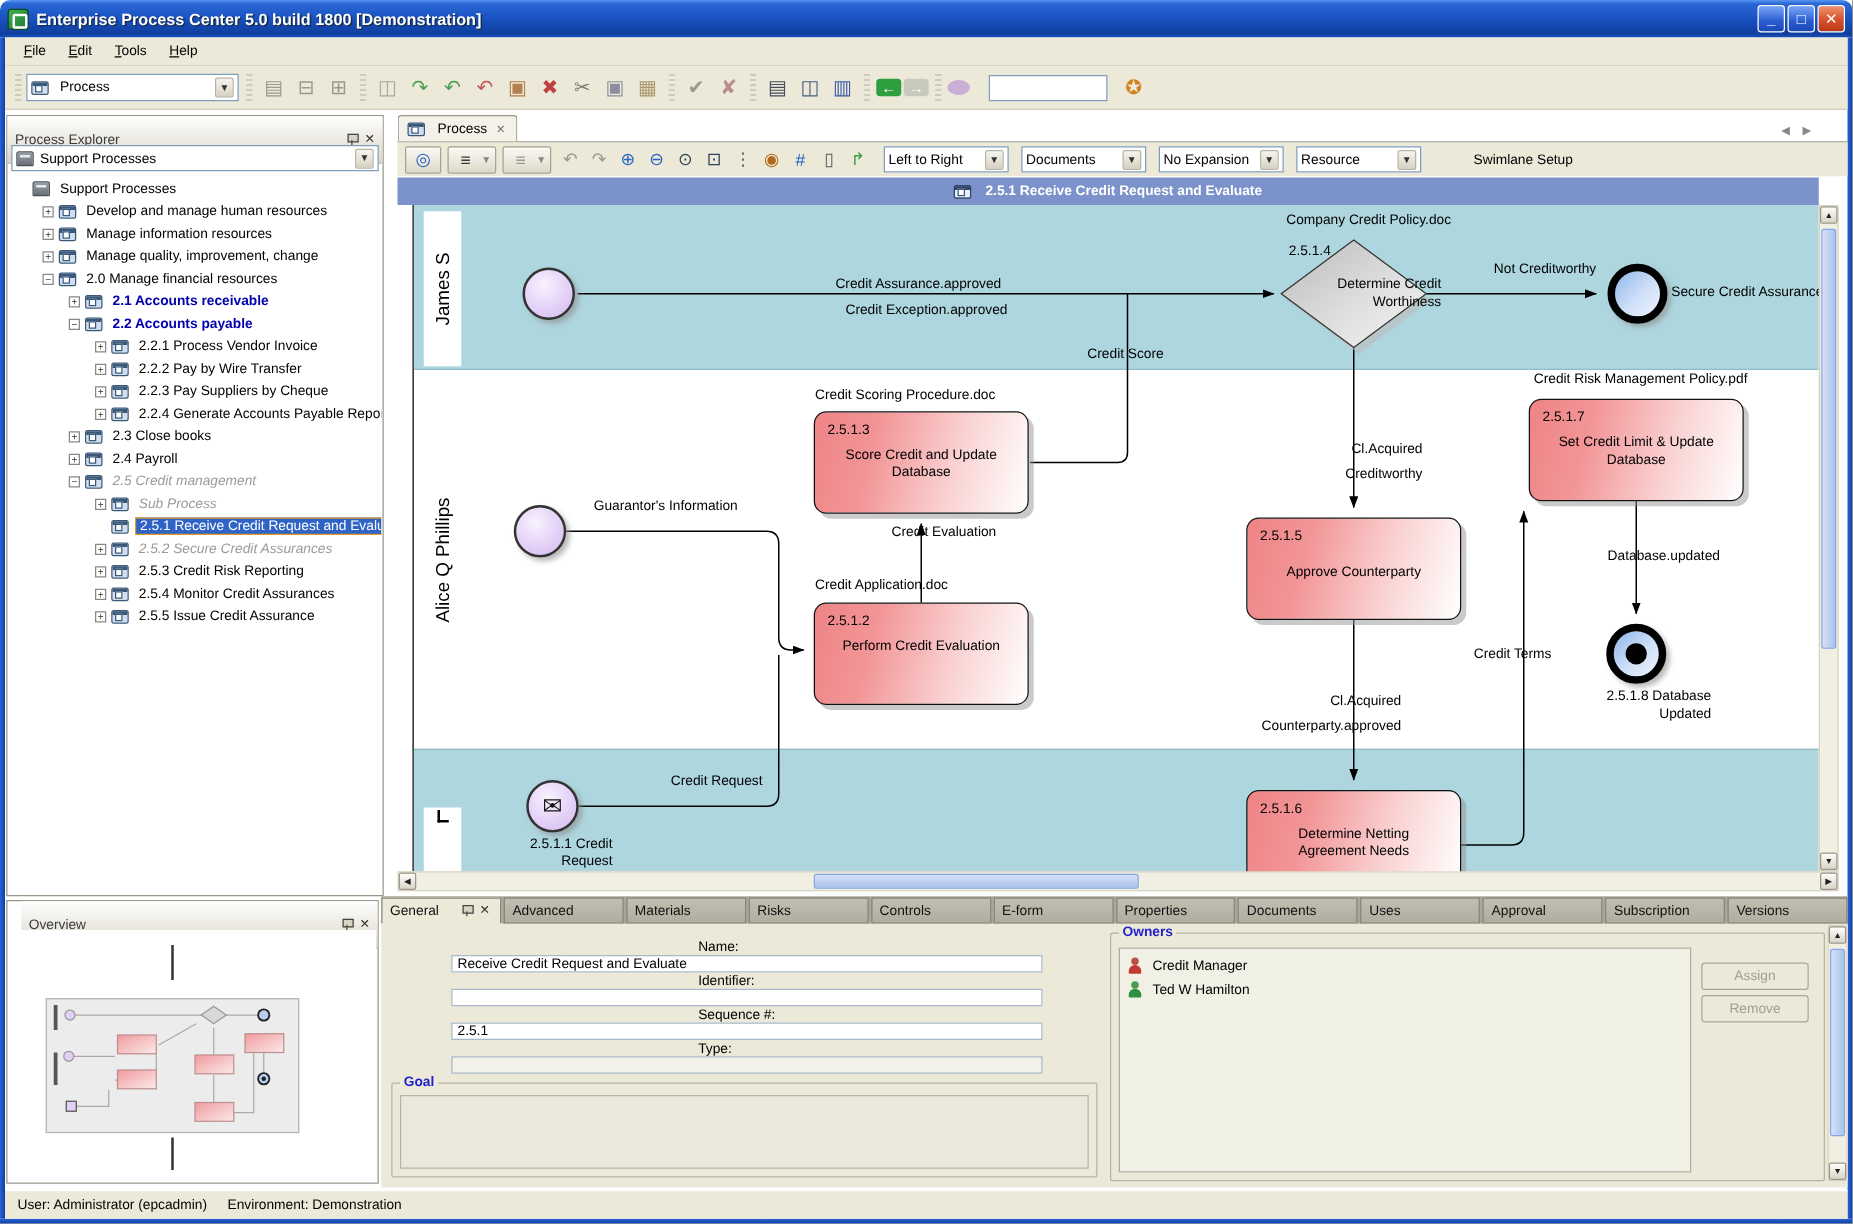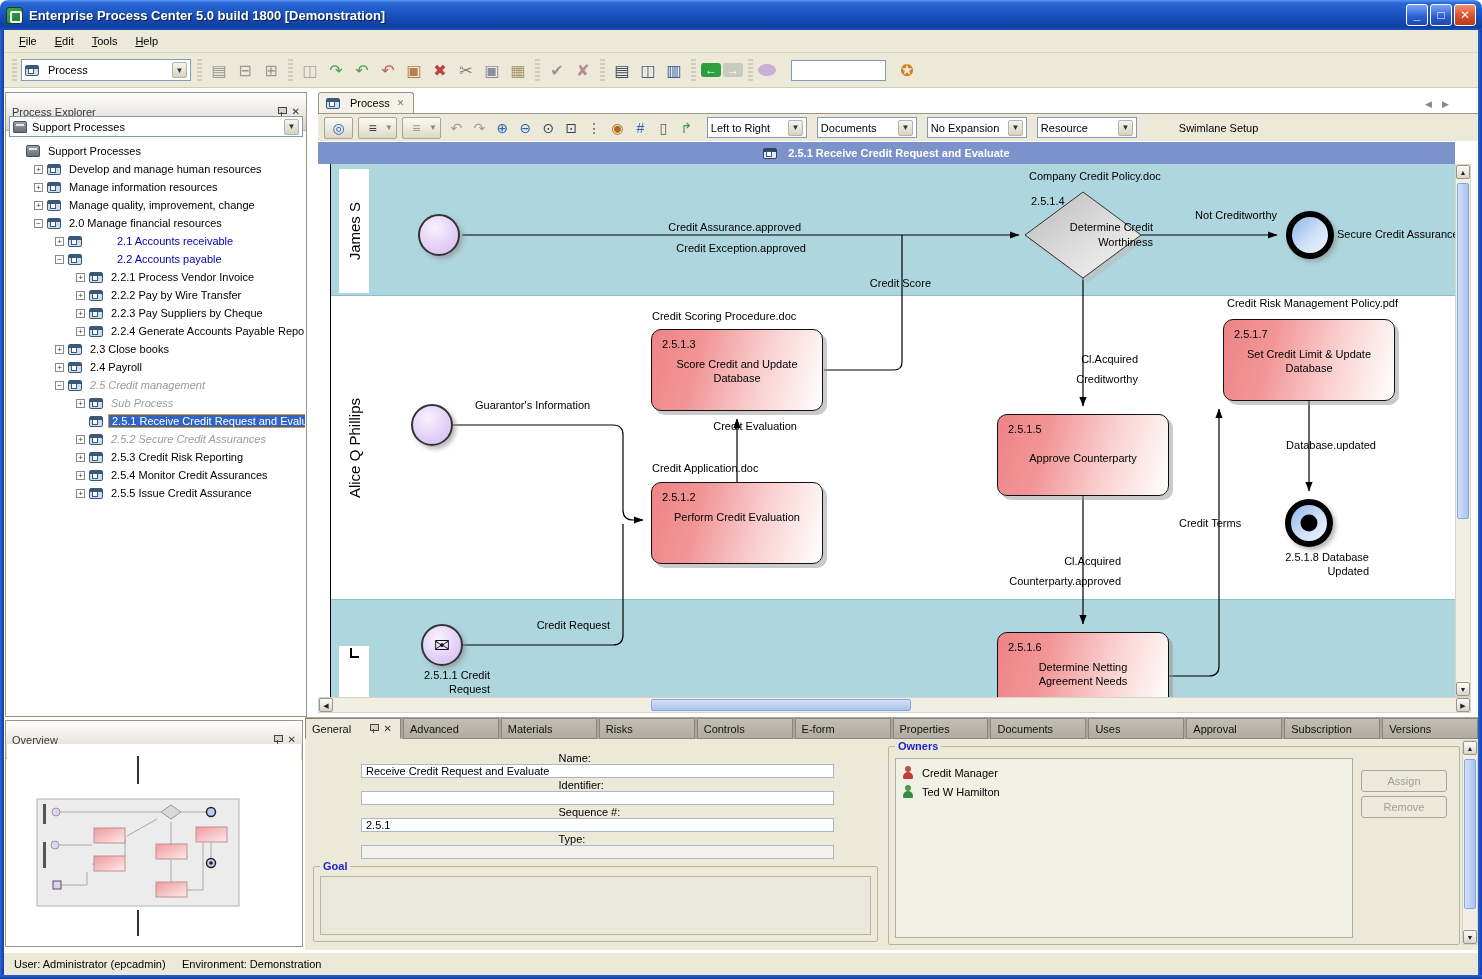--- a/index.html
+++ b/index.html
@@ -51,21 +51,21 @@
   .expander{width:9px;height:9px;border:1px solid #888;background:#fff;font-size:8px;line-height:7px;text-align:center;
     margin-right:4px;flex:none;color:#333;}
   .expander.none{border:none;background:transparent;}
   .proc-icon{width:14px;height:11px;flex:none;border:1px solid #3a5878;border-radius:2px;margin-right:5px;
     background:linear-gradient(180deg,#3a5878 0 3px,#cfdef0 3px);position:relative;}
   .proc-icon::after{content:"";position:absolute;left:2px;bottom:1px;width:4px;height:4px;background:#fff;border:1px solid #3a5878;}
   .cat-icon{width:14px;height:12px;flex:none;margin-right:5px;background:linear-gradient(180deg,#9aa0a8,#6a7078);
     border:1px solid #4a5058;border-radius:2px 2px 1px 1px;position:relative;}
   .cat-icon::after{content:"";position:absolute;left:2px;top:2px;width:8px;height:2px;background:#e8ecf0;}
   .tlabel{padding:1px 3px;}
-  .t-bold{font-weight:normal;color:#0000b0;margin-left:27px;}
+  .t-bold{font-weight:bold;color:#0000b0;}
   .t-gray{color:#9a9a9a;font-style:italic;}
   .t-sel{background:#2f63c5;color:#fff;border:1px solid #e09a28;padding:0 3px;}
   
   .tabrow{position:absolute;left:318px;top:92px;width:1160px;height:22px;border-bottom:1px solid #9a978a;}
   .ptab{position:absolute;left:0;bottom:0;height:21px;background:#f4f2e8;border:1px solid #9a978a;border-bottom:none;
     border-radius:3px 3px 0 0;display:flex;align-items:center;padding:0 7px;gap:5px;}
   .tab-scroll{position:absolute;top:5px;width:15px;height:14px;color:#888;font-size:9px;text-align:center;line-height:14px;}
   .dtoolbar{position:absolute;left:318px;top:114px;width:1160px;height:27px;display:flex;align-items:center;
     background:#ece9d8;padding-left:6px;gap:2px;}
   .dbtn{height:22px;border:1px solid #a8a494;border-radius:2px;background:linear-gradient(180deg,#fbfaf4,#ddd9c8);
@@ -310,21 +310,21 @@
           <span class="tlabel">2.5.4 Monitor Credit Assurances</span>
         </div>
         <div class="trow" style="padding-left: 69px;">
           <span class="expander">+</span>
           <span class="proc-icon"></span>
           <span class="tlabel">2.5.5 Issue Credit Assurance</span>
         </div>
       </div>
   </div>
 
-  <div class="panel" style="left:5px;top:720px;width:298px;height:227px;">
+  <div class="panel" style="left:5px;top:720px;width:298px;height:227px;padding-left:11px;">
     <div class="panel-header">
       <span>Overview</span>
       <span class="sp"></span>
       <span class="pin-icon"></span>
       <span class="x-icon">✕</span>
     </div>
     <div class="ov-body">
       <svg width="296" height="203">
         <defs>
           <linearGradient id="mg" x1="0" y1="0" x2="1" y2="1">

